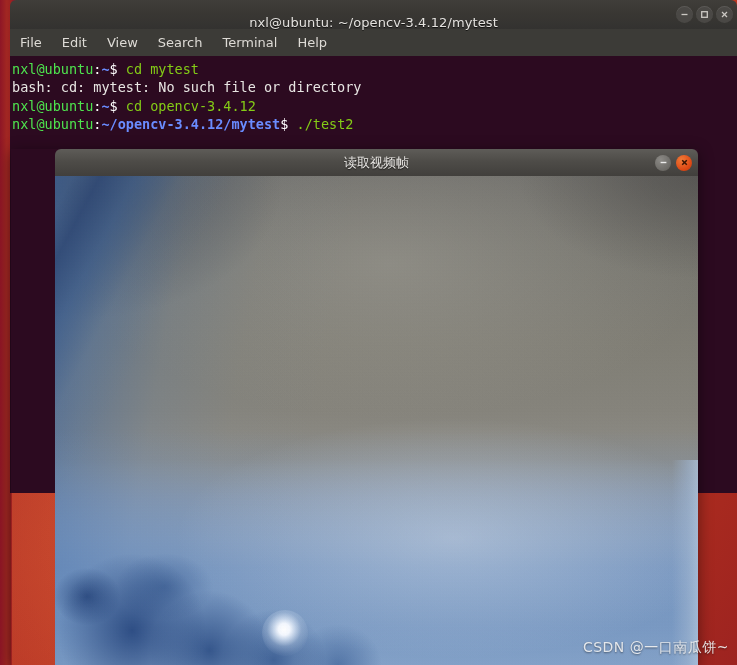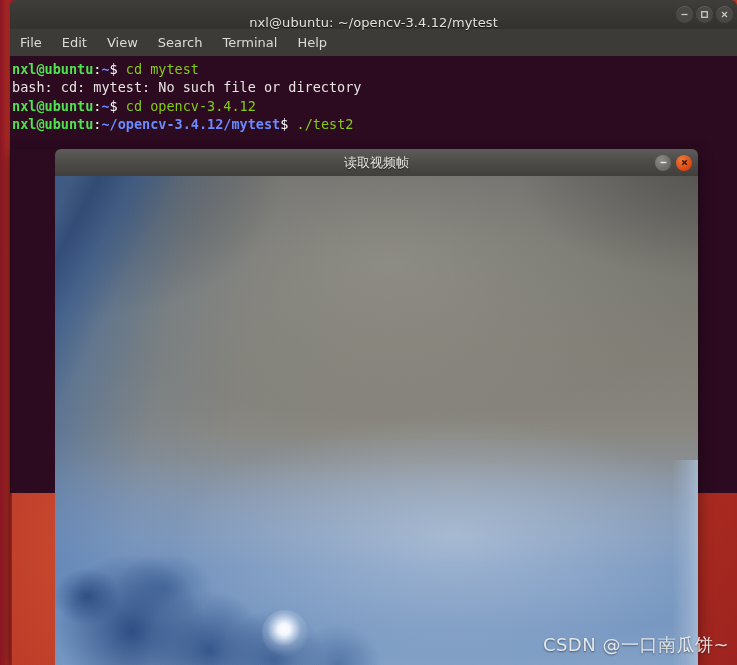--- a/index.html
+++ b/index.html
@@ -104,21 +104,21 @@
     position: relative;
     height: 433px;
     background: #2c0a20;
     overflow: hidden;
     padding: 4px 0 0 2px;
     font-family: "DejaVu Sans Mono", "Liberation Mono", monospace;
     font-size: 13.5px;
     line-height: 18.4px;
   }
   .tline { white-space: pre; }
-  .c-user   { color: #4ee44e; font-weight: bold; margin-top: 47px; }
+  .c-user   { color: #4ee44e; font-weight: normal; margin-top: 47px; }
   .c-punct  { color: #ffffff; }
   .c-path   { color: #6a8cff; font-weight: bold; }
   .c-plain  { color: #84cc16; }
   .c-err    { color: #e8e6e3; }
 
   
   .cv-window {
     position: absolute;
     left: 11px;
     top: 149px;
@@ -262,21 +262,21 @@
       repeating-linear-gradient(0deg, rgba(255,255,255,0.035) 0px, rgba(0,0,0,0.035) 1px, rgba(255,255,255,0.02) 2px, rgba(0,0,0,0.02) 3px),
       repeating-linear-gradient(90deg, rgba(255,255,255,0.03) 0px, rgba(0,0,0,0.03) 1px, rgba(255,255,255,0.015) 2px, rgba(0,0,0,0.015) 3px);
   }
 
   
   .watermark {
     position: absolute;
     right: 8px;
     bottom: 8px;
     color: rgba(245,245,245,0.88);
-    font-size: 18px;
+    font-size: 14px;
     letter-spacing: 0.5px;
     text-shadow: 0 1px 2px rgba(0,0,0,0.45);
     user-select: none;
     white-space: nowrap;
   }
 </style>
 </head>
 <body>
 
 <div id="screen">

